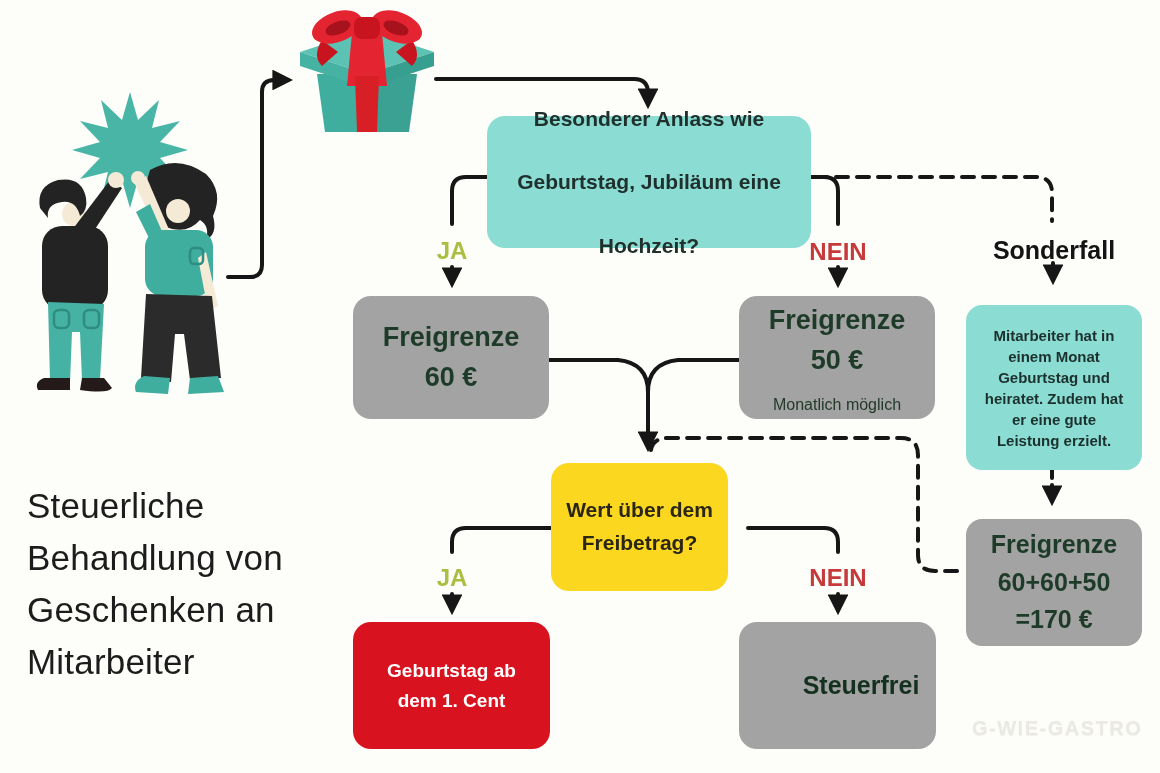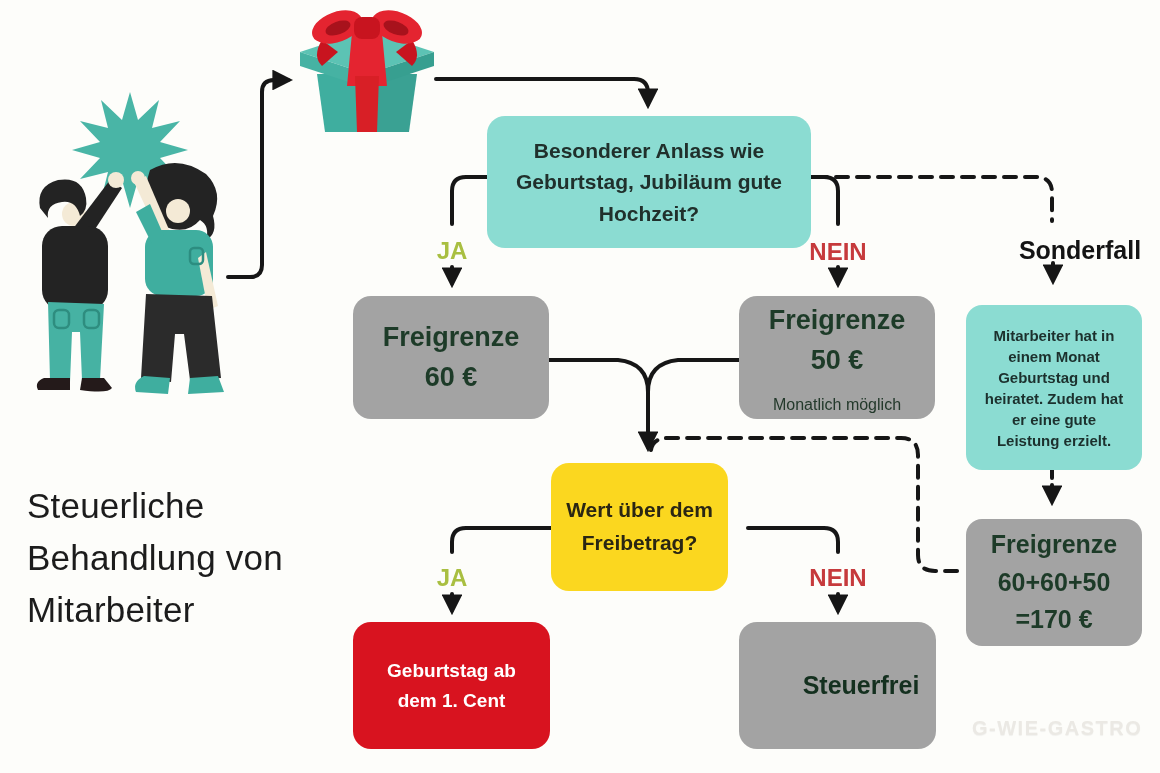--- a/index.html
+++ b/index.html
@@ -6,21 +6,21 @@
   .canvas{
     position:relative;width:1160px;height:773px;overflow:hidden;
     background:#fdfdfa;font-family:"Liberation Sans",sans-serif;
   }
   svg{display:block;}
   .layer{position:absolute;left:0;top:0;}
   .node{
     position:absolute;display:flex;flex-direction:column;align-items:center;justify-content:center;
     text-align:center;border-radius:18px;z-index:2;box-sizing:border-box;
   }
-  .node.teal{background:#8bdcd2;}
+  .node.teal{background:#8bdcd2;gap:32px;}
   .node.green{background:#a3a3a3;}
   .node.yellow{background:#fbd71f;}
   .node.red{background:#d8131f;}
   .q1-line{font-size:21px;font-weight:700;color:#20302c;line-height:1.5;}
   .fg-title{font-size:27px;font-weight:700;color:#1d3b28;line-height:1.45;}
   .fg-note{font-size:16px;font-weight:400;color:#23392b;margin-top:16px;}
   .sf-text{font-size:15px;font-weight:700;color:#1c302d;line-height:1.4;padding:0 13px;}
   .q2-line{font-size:21px;font-weight:700;color:#2a2613;line-height:1.55;}
   .red-line{font-size:19px;font-weight:700;color:#ffffff;line-height:1.55;}
   .stfrei{font-size:25px;font-weight:700;color:#14301f;margin-left:47px;}
@@ -125,27 +125,27 @@
     <path d="M 120 30 Q 130 46 120 56 L 104 42 Z" fill="#c8141f"></path>
     <ellipse cx="45" cy="17" rx="26" ry="15" transform="rotate(-20 45 17)" fill="#e42430"></ellipse>
     <ellipse cx="46" cy="18" rx="13" ry="6.5" transform="rotate(-20 46 18)" fill="#a8121c"></ellipse>
     <ellipse cx="105" cy="17" rx="26" ry="15" transform="rotate(20 105 17)" fill="#e42430"></ellipse>
     <ellipse cx="104" cy="18" rx="13" ry="6.5" transform="rotate(20 104 18)" fill="#a8121c"></ellipse>
     <rect x="62" y="7" width="26" height="22" rx="8" fill="#c8141f"></rect>
   </svg>
 
   <div class="node teal" style="left:487px;top:116px;width:324px;height:132px;">
     <span class="q1-line">Besonderer Anlass wie</span>
-    <span class="q1-line">Geburtstag, Jubiläum gute</span>
+    <span class="q1-line">Geburtstag, Jubiläum eine</span>
     <span class="q1-line">Hochzeit?</span>
   </div>
 
   <span class="branch-label" style="left:452px;top:237px;font-size:24px;color:#a9bf41;">JA</span>
   <span class="branch-label" style="left:838px;top:238px;font-size:24px;color:#c63a3c;">NEIN</span>
-  <span class="branch-label" style="left:1080px;top:236px;font-size:25px;color:#141414;">Sonderfall</span>
+  <span class="branch-label" style="left:1054px;top:236px;font-size:25px;color:#141414;">Sonderfall</span>
 
   <div class="node green" style="left:353px;top:296px;width:196px;height:123px;">
     <span class="fg-title">Freigrenze</span>
     <span class="fg-title">60 €</span>
   </div>
 
   <div class="node green" style="left:739px;top:296px;width:196px;height:123px;">
     <span class="fg-title">Freigrenze</span>
     <span class="fg-title">50 €</span>
     <span class="fg-note">Monatlich möglich</span>
@@ -174,18 +174,19 @@
 
   <div class="node green" style="left:966px;top:519px;width:176px;height:127px;border-radius:16px;">
     <span class="fg170-line">Freigrenze</span>
     <span class="fg170-line">60+60+50</span>
     <span class="fg170-line">=170 €</span>
   </div>
 
   <div class="page-title">
     <div>Steuerliche</div>
     <div>Behandlung von</div>
+    <div>Geschenken an</div>
     <div>Mitarbeiter</div>
   </div>
 
   <div class="watermark">G-WIE-GASTRO</div>
 
 </div>
 
 </body></html>

